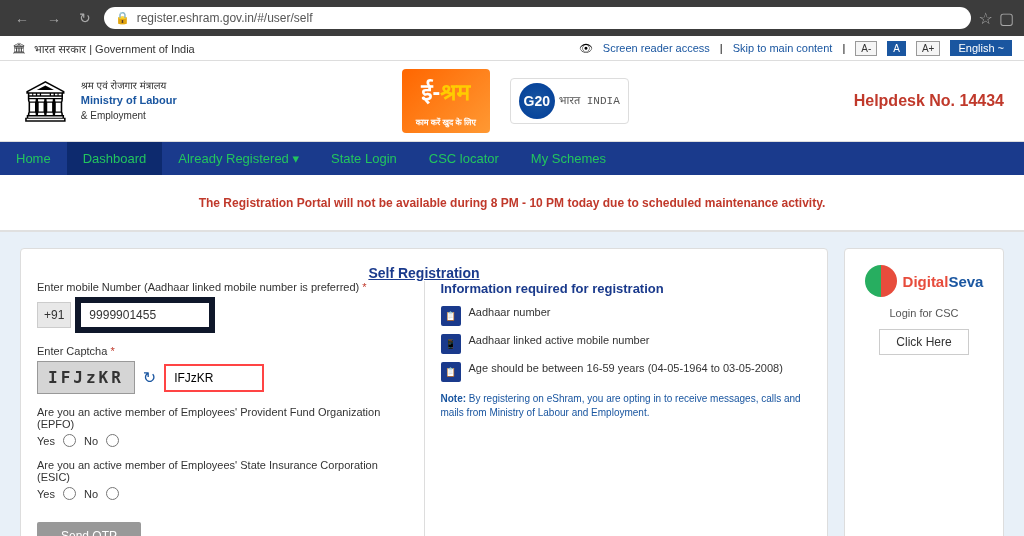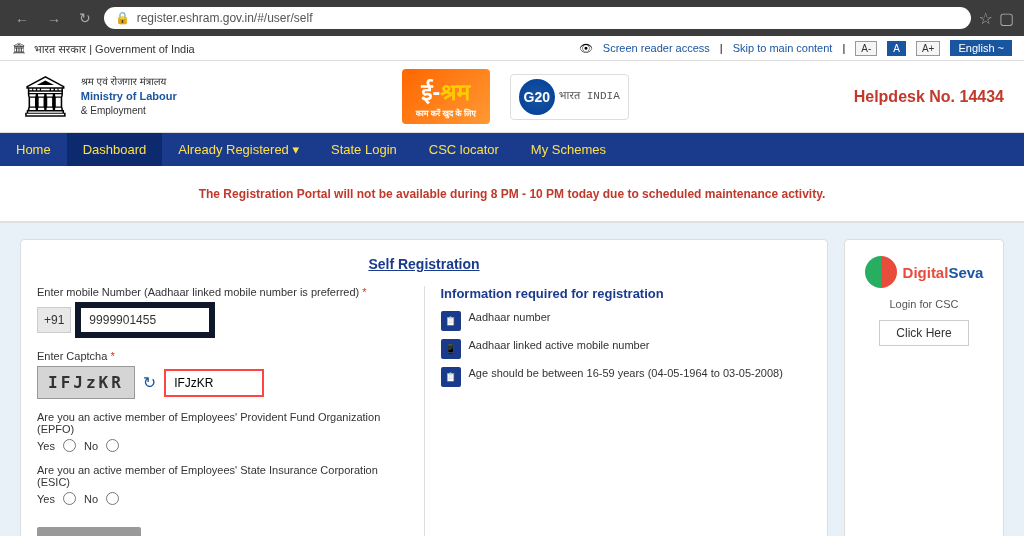--- a/index.html
+++ b/index.html
@@ -70,21 +70,21 @@
       background: linear-gradient(135deg, #ff6600, #ff9933);
       color: #fff;
       font-size: 18px;
       font-weight: bold;
       padding: 6px 14px;
       border-radius: 4px;
       display: flex;
       flex-direction: column;
       align-items: center;
     }
-    .eshram-sub { font-size: 8px; color: #fff; text-align: center; }
+    .eshram-sub { font-size: 8px; color: #fff; text-align: center; margin-top: 9px; }
     .g20-badge {
       display: flex;
       align-items: center;
       gap: 4px;
       border: 1px solid #ddd;
       padding: 4px 8px;
       border-radius: 4px;
     }
     .g20-circle {
       width: 36px; height: 36px;
@@ -96,21 +96,21 @@
     .g20-text { font-size: 11px; color: #555; text-align: center; line-height: 1.3; font-family: Liberation Mono, monospace; }
     .helpdesk { color: #c0392b; font-size: 16px; font-weight: bold; }
 
     
     .nav {
       background: #1a3a8c;
       display: flex;
       align-items: center;
     }
     .nav-item {
-      color: #fde047;
+      color: #22c55e;
       padding: 9px 16px;
       cursor: pointer;
       font-size: 13px;
       text-decoration: none;
       display: flex;
       align-items: center;
       gap: 4px;
     }
     .nav-item.active { background: #0d2a6e; }
 
@@ -137,21 +137,20 @@
       border: 1px solid #ddd;
       border-radius: 4px;
       flex: 1;
       padding: 16px;
     }
     .form-title {
       font-size: 14px;
       font-weight: bold;
       color: #1a3a8c;
       text-align: center;
-      margin-bottom: 14px;
       text-decoration: underline;
     }
     .form-section {
       display: flex;
       gap: 16px;
     }
     .form-left { flex: 1; }
     .form-right { flex: 1; border-left: 1px solid #ddd; padding-left: 16px; }
     .form-group { margin-bottom: 12px; }
     .form-label { font-size: 11px; color: #333; margin-bottom: 4px; display: block; }
@@ -390,20 +389,24 @@
           <span>Aadhaar number</span>
         </div>
         <div class="info-item">
           <div class="info-icon">📱</div>
           <span>Aadhaar linked active mobile number</span>
         </div>
         <div class="info-item">
           <div class="info-icon">📋</div>
           <span>Age should be between 16-59 years (04-05-1964 to 03-05-2008)</span>
         </div>
+        <div class="note-text">
+          <strong>Note:</strong>
+          <span>By registering on eShram, you are opting in to receive messages, calls and mails from Ministry of Labour and Employment.</span>
+        </div>
       </div>
     </div>
   </div>
 
   <div class="digital-seva-box">
     <div class="digital-seva-logo">
       <div class="ds-circle"></div>
       <div class="ds-text">
         <span style="color:#e74c3c;">Digital</span><span style="color:#1a56a0;">Seva</span>
       </div>

